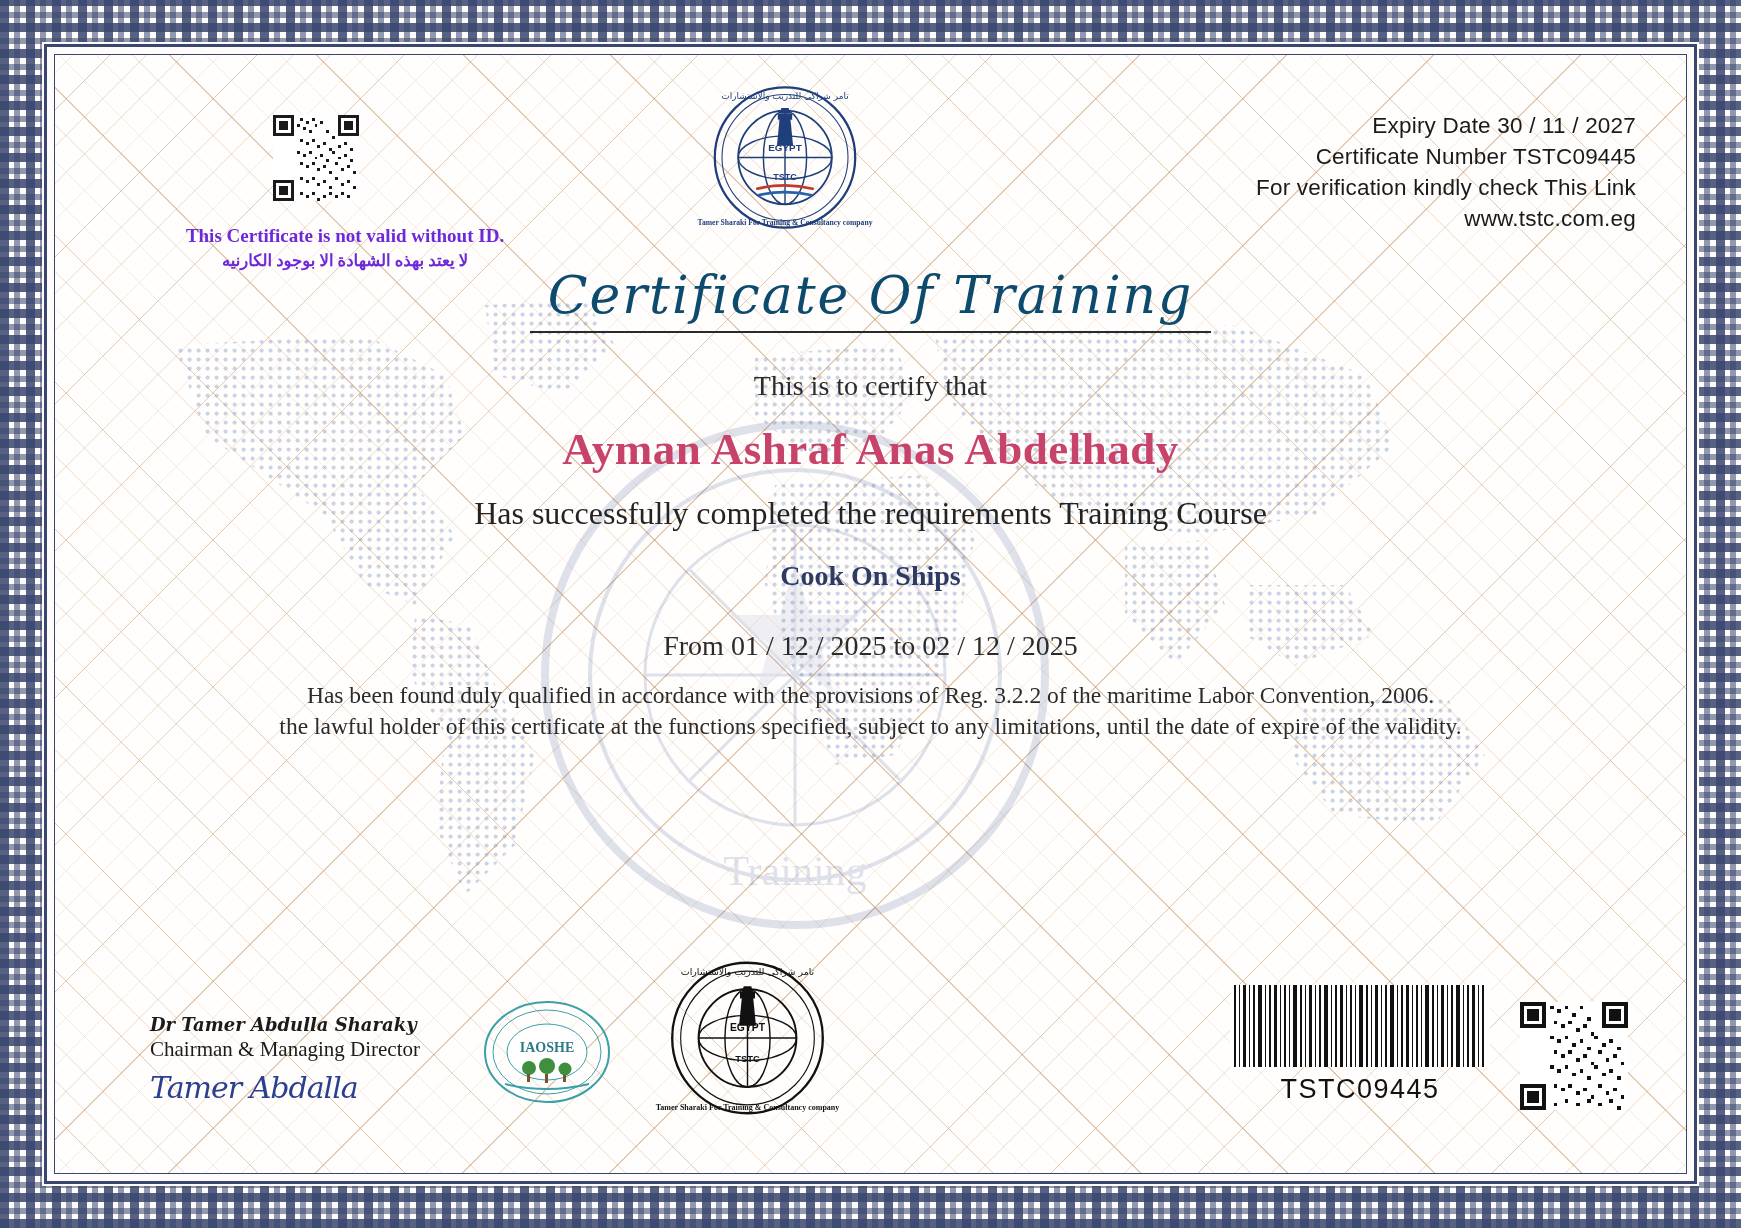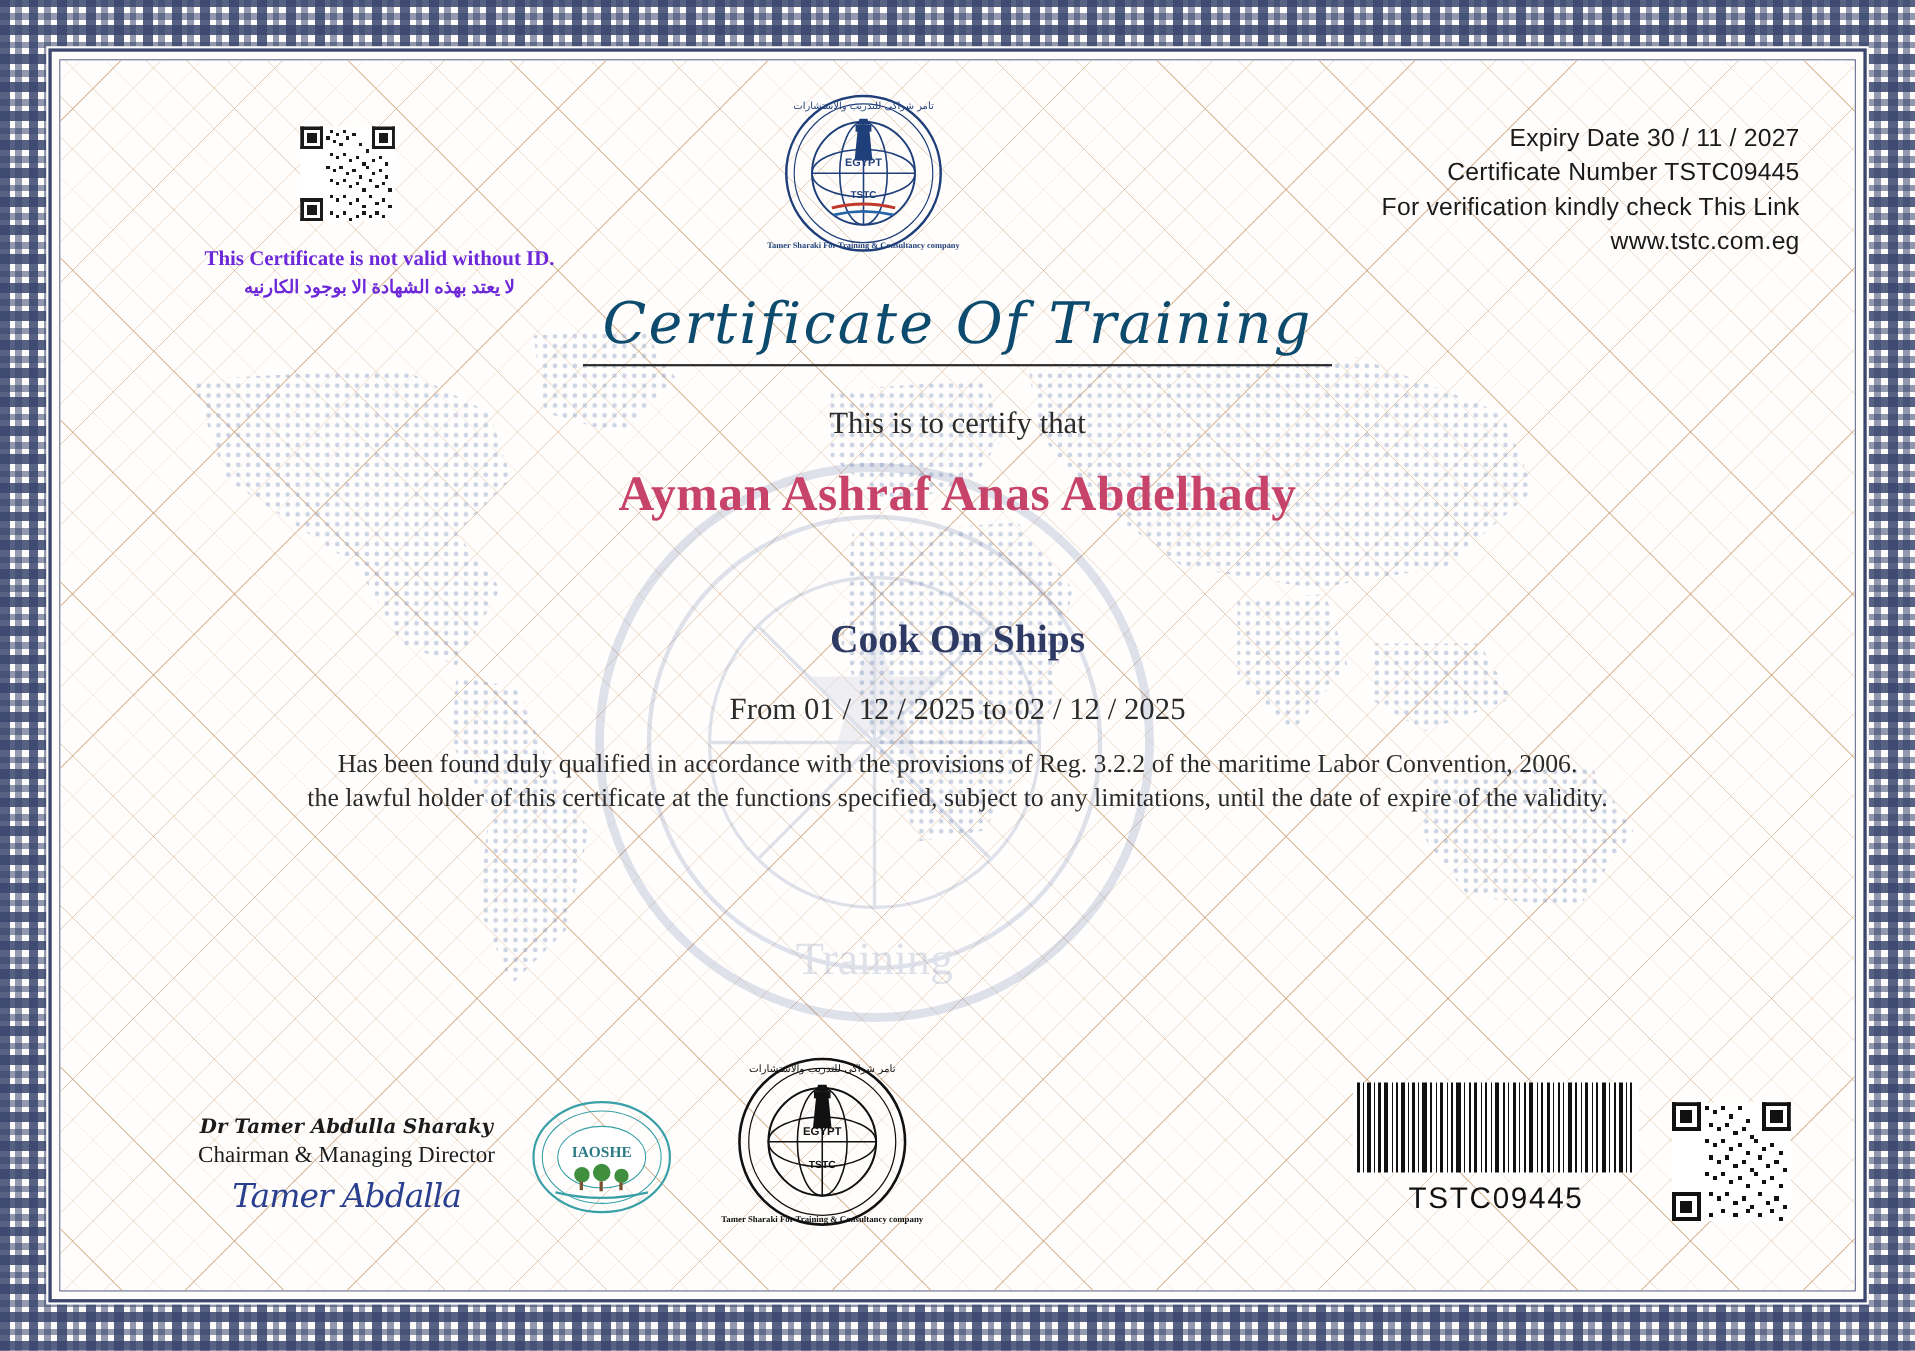--- a/index.html
+++ b/index.html
@@ -205,40 +205,40 @@
   .l-name {
     top: 368px;
     font-size: 45px;
     color: #c7436a;
     font-weight: bold;
     letter-spacing: 0.5px;
   }
   .l-completed { top: 440px; font-size: 32px; color: #232323; }
   .l-course {
     top: 505px;
-    font-size: 36px;
+    font-size: 28px;
     color: #2e3a63;
     font-weight: bold;
   }
   .l-from { top: 575px; font-size: 28px; }
   .l-para {
     top: 625px;
     font-size: 23.5px;
     line-height: 31px;
     padding: 0 110px;
     box-sizing: border-box;
   }
   .l-issued { top: 705px; font-size: 28px; }
 
   .signature-block {
     position: absolute;
     left: 95px;
     bottom: 68px;
     width: 330px;
-    text-align: center;
+    text-align: left;
     color: #1b1b1b;
   }
   .sig-name {
     font-family: "DejaVu Serif", serif;
     font-style: italic;
     font-weight: bold;
     font-size: 18px;
   }
   .sig-role {
     font-family: "Liberation Serif", serif;
@@ -432,20 +432,21 @@
       <text x="100" y="20" text-anchor="middle" font-family="DejaVu Sans, sans-serif" font-size="10" fill="#1f3f7a">تامر شراكى للتدريب والاستشارات</text>
       <text x="100" y="160" text-anchor="middle" font-family="Liberation Serif, serif" font-size="8.5" font-weight="bold" fill="#1f3f7a">Tamer Sharaki For Training &amp; Consultancy company</text>
     </svg>
 
     <div class="title-wrap">
       <span class="cert-title">Certificate Of Training</span>
     </div>
 
     <div class="line-center l-certify">This is to certify that</div>
     <div class="line-center l-name">Ayman Ashraf Anas Abdelhady</div>
+    <div class="line-center l-completed">Has successfully completed the requirements Training Course</div>
     <div class="line-center l-course">Cook On Ships</div>
     <div class="line-center l-from">From  01 / 12 / 2025  to  02 / 12 / 2025</div>
     <div class="line-center l-para">
       <div>Has been found duly qualified in accordance with the provisions of Reg. 3.2.2 of the maritime Labor Convention, 2006.</div>
       <div>the lawful holder of this certificate at the functions specified, subject to any limitations, until the date of expire of the validity.</div>
     </div>
 
     <div class="signature-block">
       <div class="sig-name">Dr Tamer Abdulla Sharaky</div>
       <div class="sig-role">Chairman &amp; Managing Director</div>

